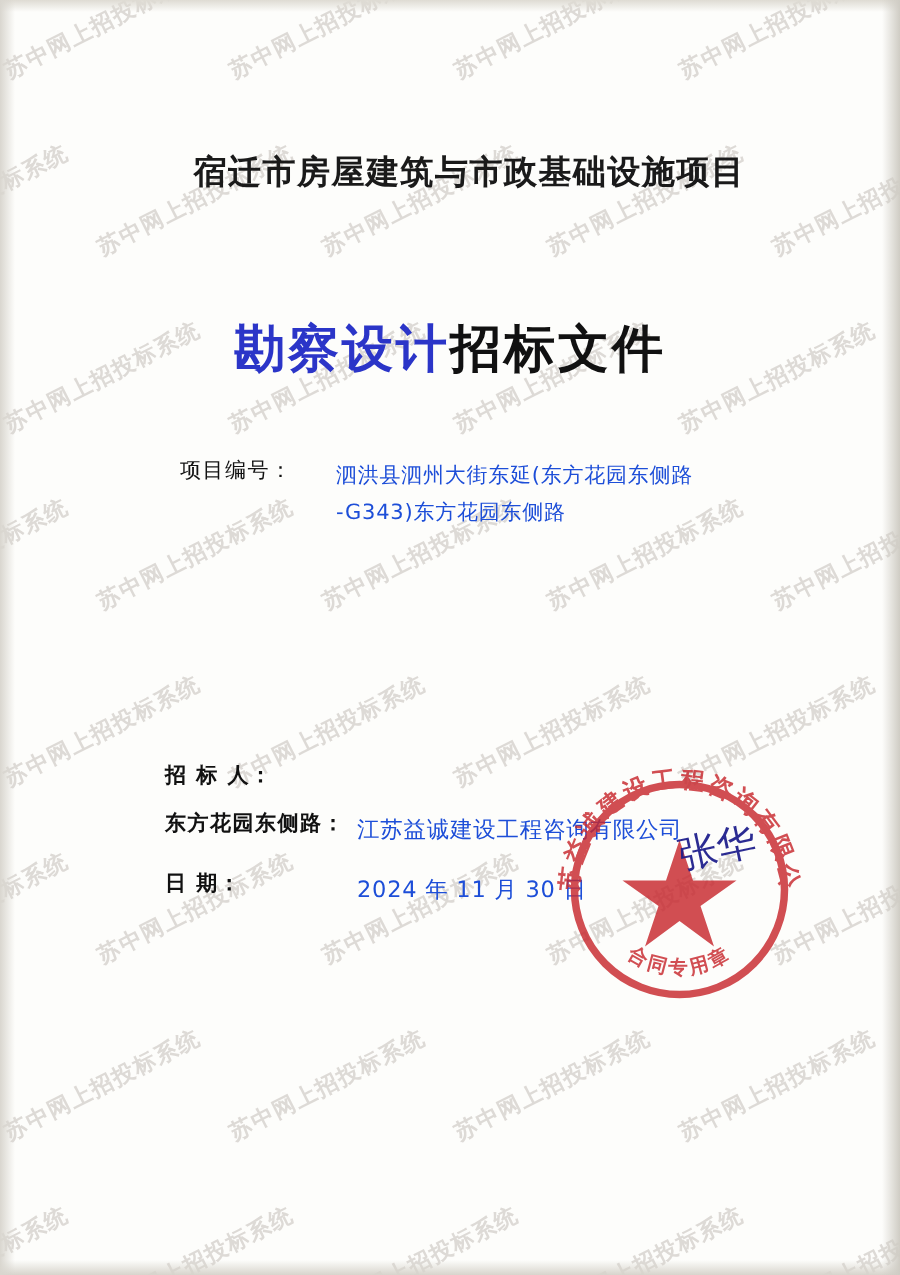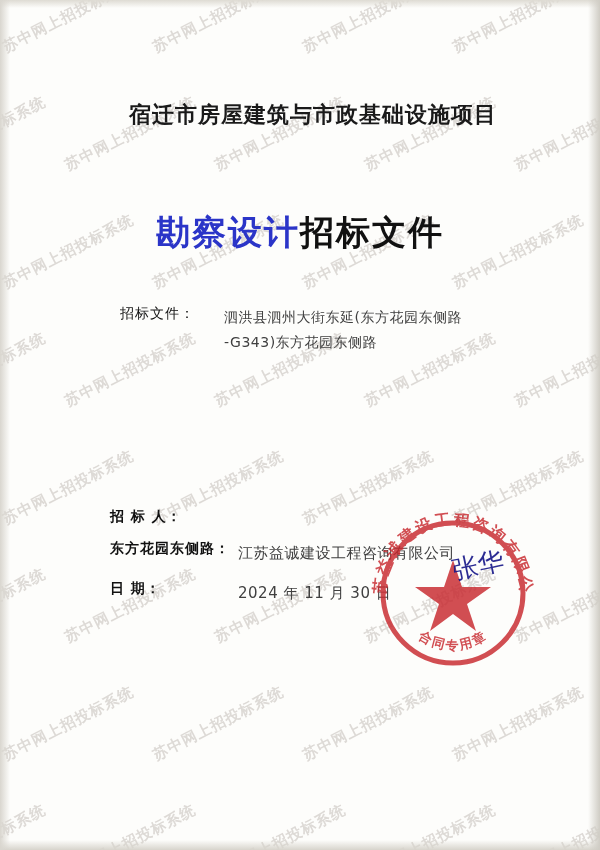--- a/index.html
+++ b/index.html
@@ -131,21 +131,21 @@
     font-family: "DejaVu Sans", sans-serif;
     font-size: 14px;
     color: #111;
     width: 104px;
     flex: none;
     letter-spacing: 1px;
   }
   .field-value {
     font-family: "DejaVu Sans", sans-serif;
     font-size: 14px;
-    color: #404040;
+    color: #1d4ed8;
     line-height: 1.75;
     letter-spacing: 0.5px;
   }
   .field-value.mono {
     font-family: "DejaVu Sans Mono", monospace;
     font-size: 13px;
     letter-spacing: 0.5px;
   }
   .field-value .cont {
     display: block;
@@ -243,21 +243,21 @@
   <div id="content">
 
     <div class="doc-header">宿迁市房屋建筑与市政基础设施项目</div>
 
     <div class="doc-title">
       <span class="part-blue">勘察设计</span><span class="part-black">招标文件</span>
     </div>
 
     <div class="field-block-1">
       <div class="field-row">
-        <div class="field-label">招标文件：</div>
+        <div class="field-label">项目编号：</div>
         <div class="field-value">
           <span>泗洪县泗州大街东延(东方花园东侧路</span>
           <span class="cont">-G343)东方花园东侧路</span>
         </div>
       </div>
     </div>
 
     <div class="field-block-2">
       <div class="field-row">
         <div class="field-label">招 标 人：</div>

